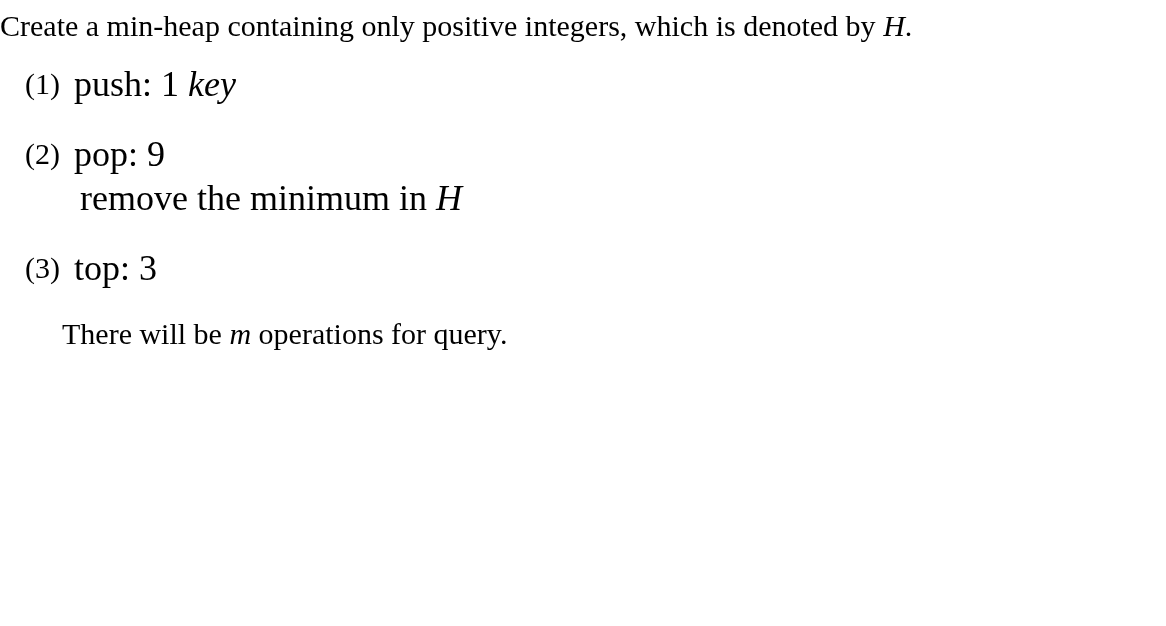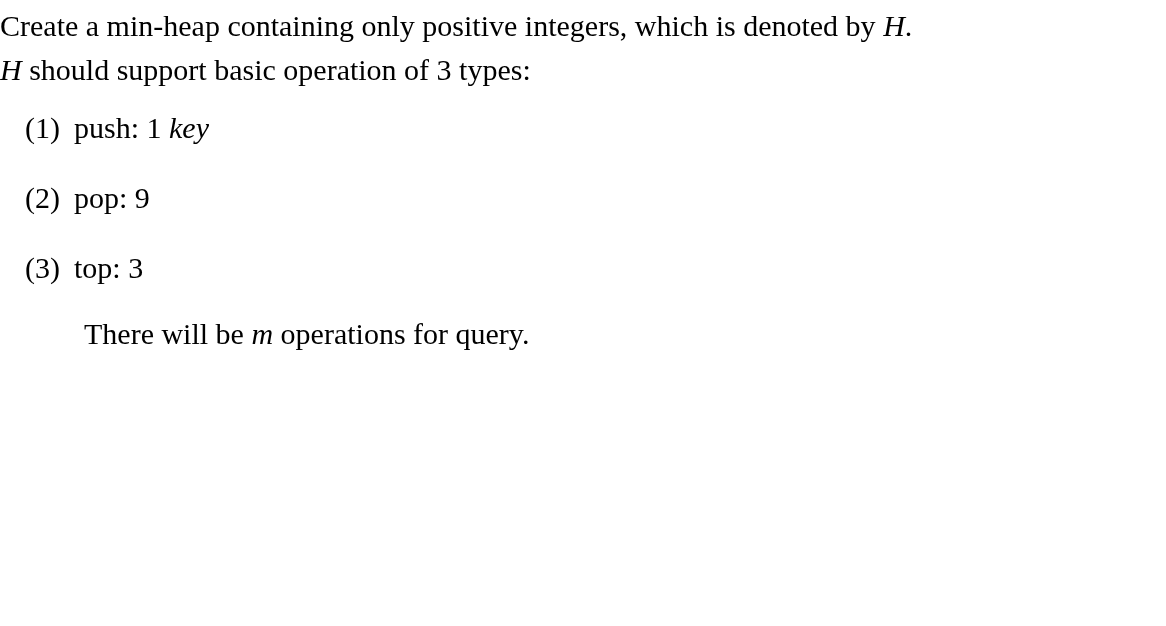--- a/index.html
+++ b/index.html
@@ -46,61 +46,60 @@
     width: 74px;
     flex: 0 0 74px;
     text-align: right;
     font-size: 30px;
     line-height: 44px;
     padding-right: 14px;
     box-sizing: border-box;
   }
   .item-body {
     flex: 1 1 auto;
-    font-size: 30px;
+    font-size: 36px;
     line-height: 44px;
   }
   .item-body .ln {
     display: block;
     white-space: nowrap;
   }
   .item-body .sub {
     padding-left: 6px;
   }
   .closing {
     font-size: 30px;
     line-height: 44px;
     padding-left: 62px;
     margin-top: -4px;
-    margin-left: 22px;
   }
 </style>
 </head>
 <body>
 
 <div class="page">
 
   <div class="intro">
     <span class="ln">Create a min-heap containing only positive integers, which is denoted by <span class="math">H</span>.</span>
-    <span class="ln"><span class="math">H</span> should support basic operation of 3 types:</span>
   </div>
 
   <div class="items">
 
     <div class="item">
       <div class="item-num">(1)</div>
       <div class="item-body">
         <span class="ln">push: 1 <span class="math">key</span></span>
       </div>
     </div>
 
     <div class="item">
       <div class="item-num">(2)</div>
       <div class="item-body">
         <span class="ln">pop: 9</span>
+        <span class="ln sub">remove the minimum in <span class="math">H</span></span>
       </div>
     </div>
 
     <div class="item">
       <div class="item-num">(3)</div>
       <div class="item-body">
         <span class="ln">top: 3</span>
       </div>
     </div>
 

